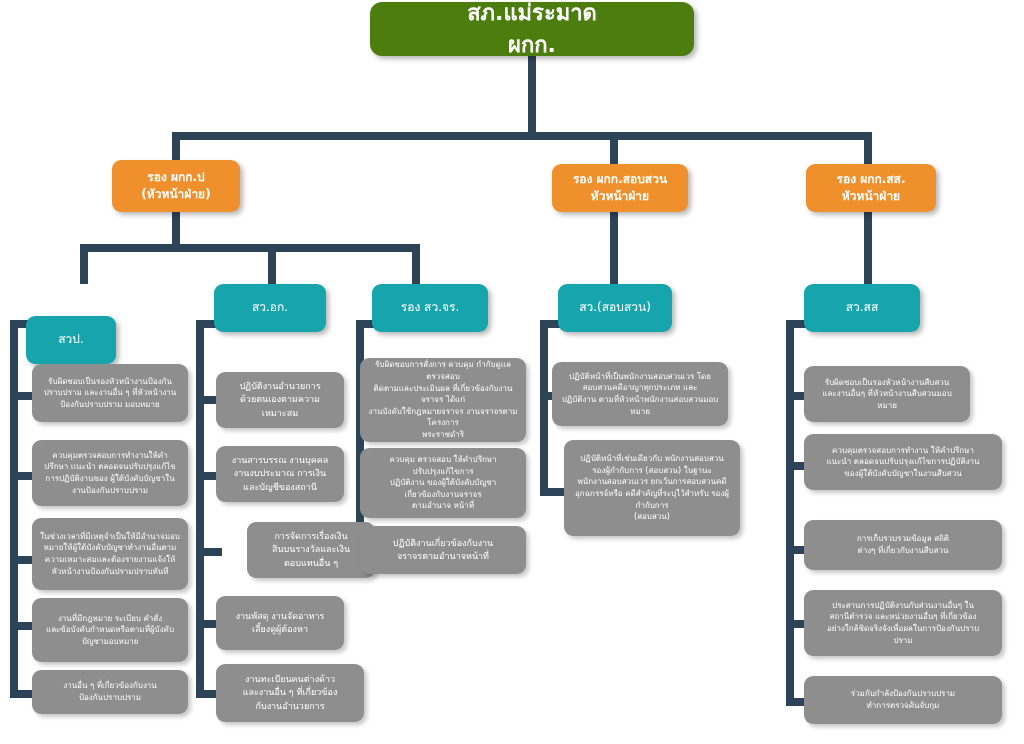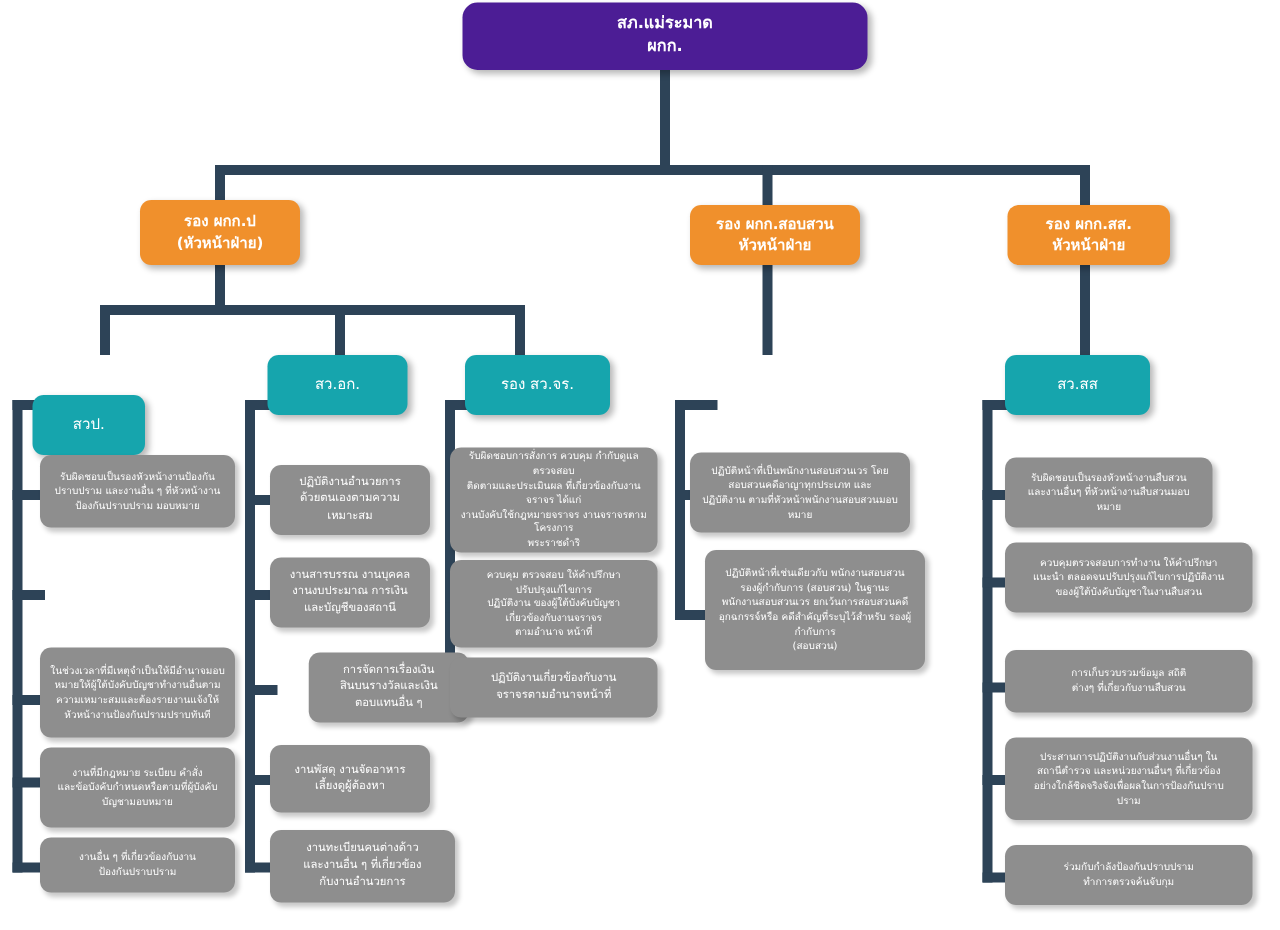--- a/index.html
+++ b/index.html
@@ -25,23 +25,23 @@
     justify-content:center;
     text-align:center;
     color:#ffffff;
     border-radius:10px;
     box-shadow:3px 3px 5px rgba(0,0,0,0.28);
     line-height:1.28;
     padding:4px 6px;
     white-space:pre-line;
   }
   .root{
-    background:#4c1d95;
+    background:#4d7c0f;
     font-weight:bold;
-    font-size:13px;
+    font-size:22px;
     border-radius:12px;
     line-height:1.45;
   }
   .deputy{
     background:#f0902c;
     font-weight:bold;
     font-size:12px;
     border-radius:9px;
     line-height:1.4;
   }
@@ -135,26 +135,31 @@
 
   <div class="node deputy" style="left:806px;top:164px;width:130px;height:48px;">รอง ผกก.สส.
 หัวหน้าฝ่าย</div>
 
   <div class="node unit" style="left:26px;top:284px;width:90px;height:48px;margin-top:32px;">สวป.</div>
 
   <div class="node unit" style="left:214px;top:284px;width:112px;height:48px;">สว.อก.</div>
 
   <div class="node unit" style="left:372px;top:284px;width:116px;height:48px;">รอง สว.จร.</div>
 
+  <div class="node unit" style="left:558px;top:284px;width:114px;height:48px;">สว.(สอบสวน)</div>
 
   <div class="node unit" style="left:804px;top:284px;width:116px;height:48px;">สว.สส</div>
 
   <div class="node task small" style="left:32px;top:364px;width:156px;height:58px;">รับผิดชอบเป็นรองหัวหน้างานป้องกัน
 ปราบปราม และงานอื่น ๆ ที่หัวหน้างาน
 ป้องกันปราบปราม มอบหมาย</div>
+  <div class="node task small" style="left:32px;top:440px;width:156px;height:66px;">ควบคุมตรวจสอบการทำงานให้คำ
+ปรึกษา แนะนำ ตลอดจนปรับปรุงแก้ไข
+การปฏิบัติงานของ ผู้ใต้บังคับบัญชาใน
+งานป้องกันปราบปราม</div>
   <div class="node task small" style="left:32px;top:518px;width:156px;height:72px;">ในช่วงเวลาที่มีเหตุจำเป็นให้มีอำนาจมอบ
 หมายให้ผู้ใต้บังคับบัญชาทำงานอื่นตาม
 ความเหมาะสมและต้องรายงานแจ้งให้
 หัวหน้างานป้องกันปรามปราบทันที</div>
   <div class="node task small" style="left:32px;top:598px;width:156px;height:64px;">งานที่มีกฎหมาย ระเบียบ คำสั่ง
 และข้อบังคับกำหนดหรือตามที่ผู้บังคับ
 บัญชามอบหมาย</div>
   <div class="node task small" style="left:32px;top:670px;width:156px;height:44px;">งานอื่น ๆ ที่เกี่ยวข้องกับงาน
 ป้องกันปราบปราม</div>
 

